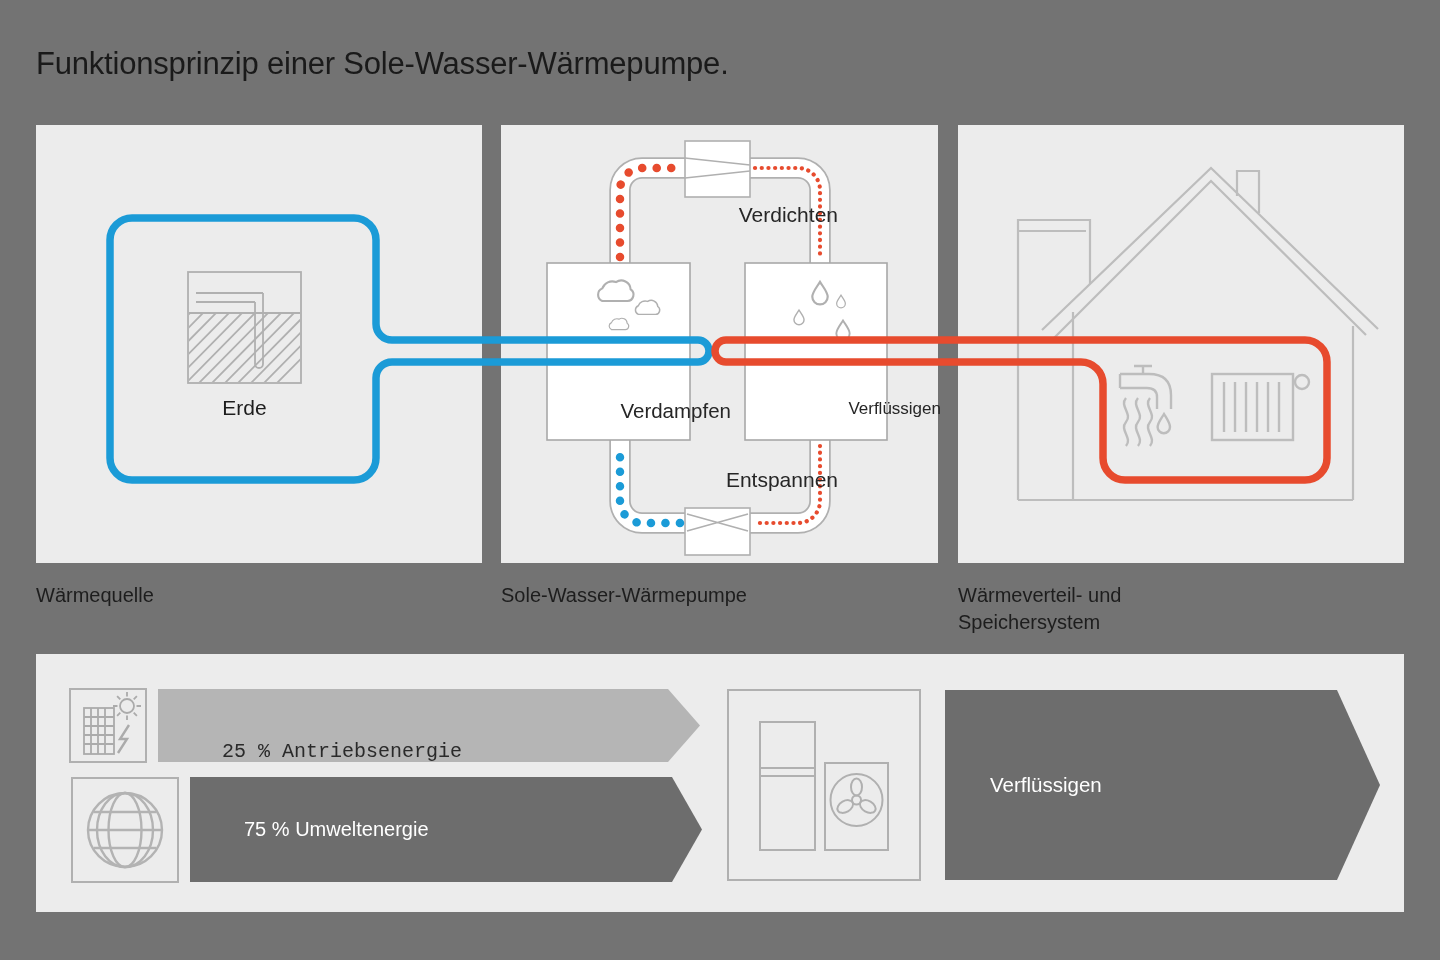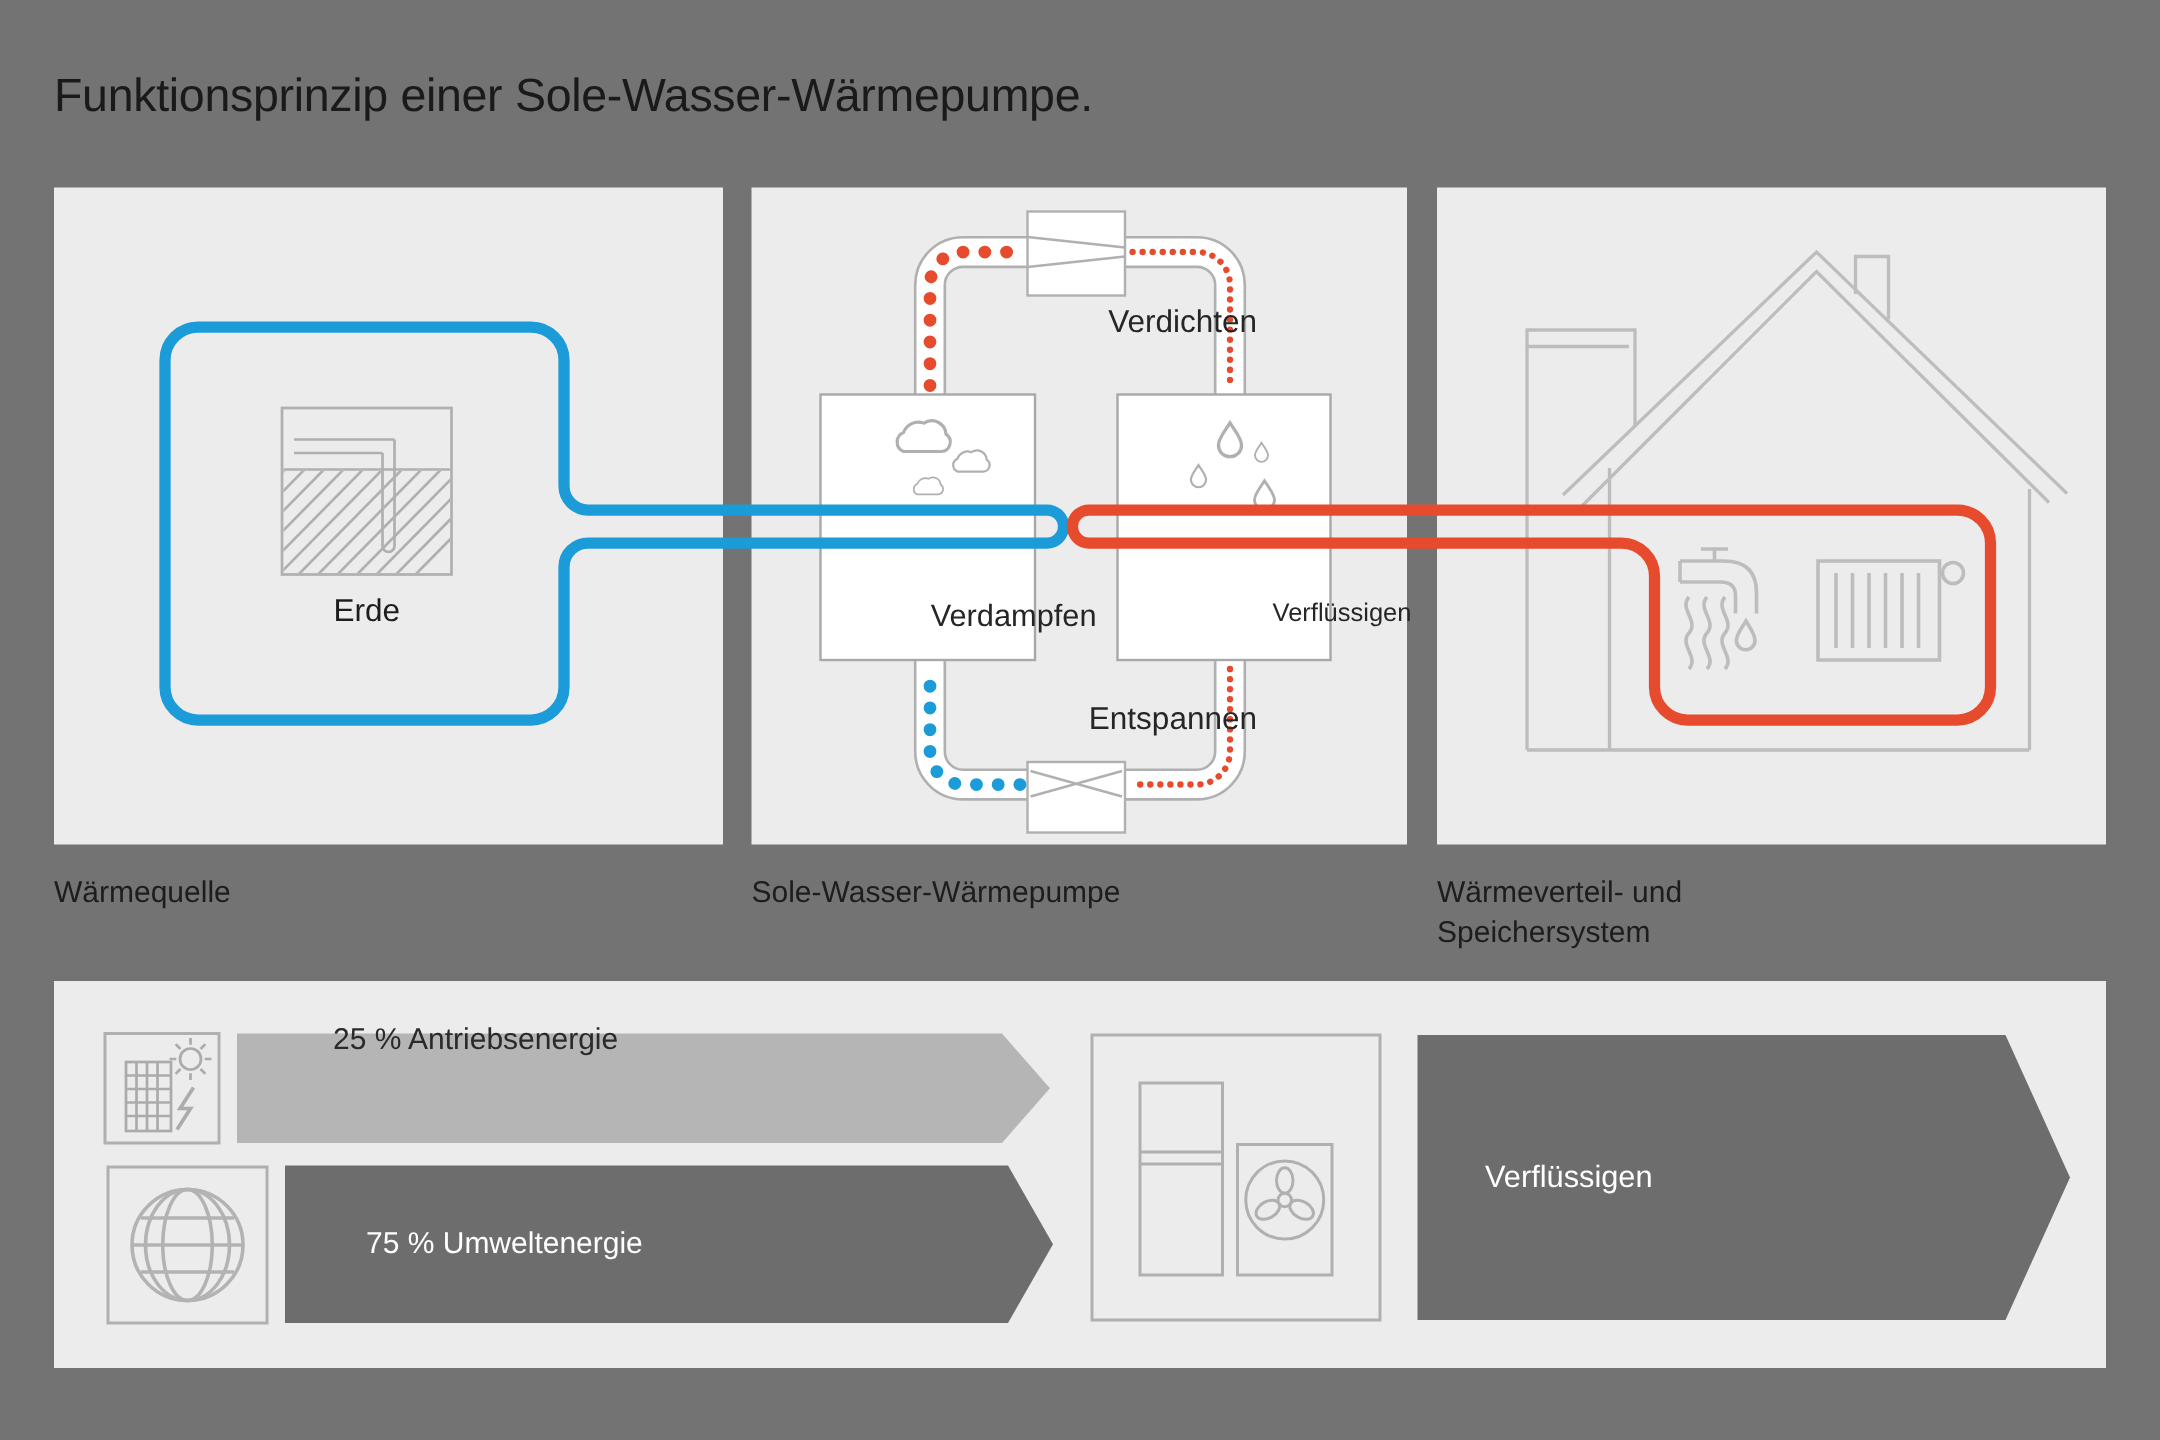--- a/index.html
+++ b/index.html
@@ -17,21 +17,21 @@
   #lbl-verdichten{left:598px;top:203px;width:240px;}
   #lbl-entspannen{left:598px;top:468px;width:240px;}
   #lbl-verdampfen{left:547px;top:399px;width:143px;font-size:20.5px;margin-left:41px;}
   #lbl-verfluessigen{left:760px;top:399px;width:142px;font-size:17px;padding-left:39px;}
   #lbl-erde{left:188px;top:396px;width:113px;font-size:21px;text-align:center;}
   .caption{font-size:20px;color:#1d1d1d;text-align:left;line-height:27px;white-space:normal;}
   #cap-source{left:36px;top:582px;width:446px;}
   #cap-pump{left:501px;top:582px;width:437px;}
   #cap-distribution{left:958px;top:582px;width:446px;}
   .flow-label{font-size:20px;}
-  #lbl-drive{left:222px;top:682px;color:#2a2a2a;}
+  #lbl-drive{left:222px;top:740px;color:#2a2a2a;font-family:Liberation Mono, monospace;}
   #lbl-environment{left:222px;top:818px;color:#ffffff;margin-left:22px;}
   #lbl-output{left:990px;top:773px;color:#ffffff;font-size:20.5px;}
 </style>
 </head>
 <body>
 
 <div id="stage">
 
   <div class="panel" id="panel-source"></div>
   <div class="panel" id="panel-pump"></div>

